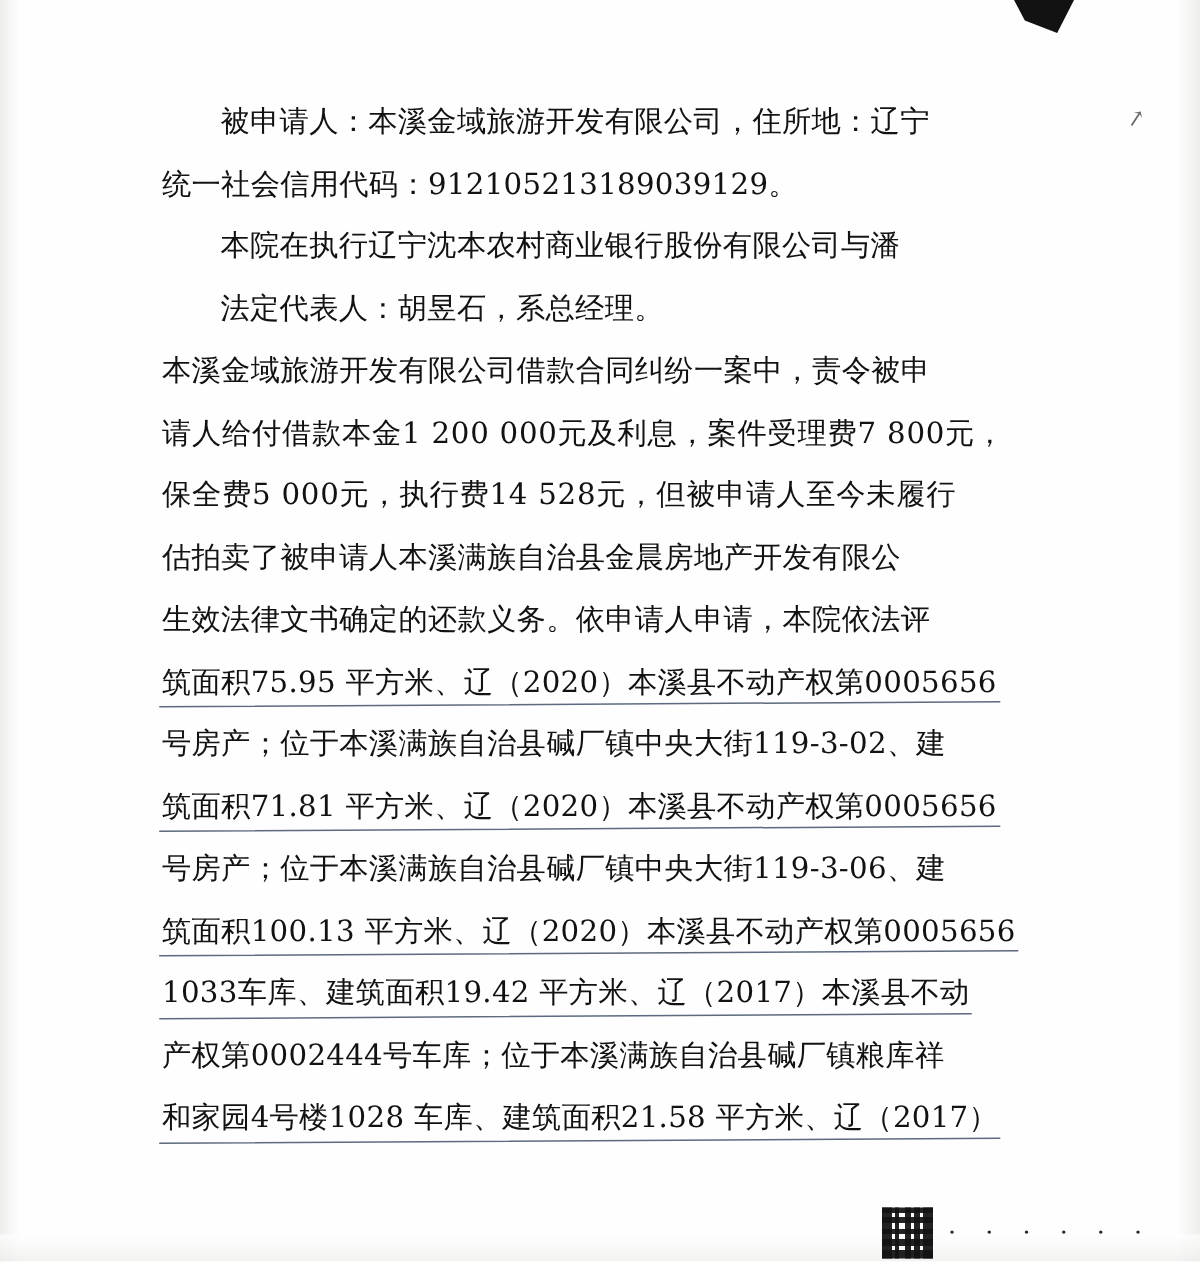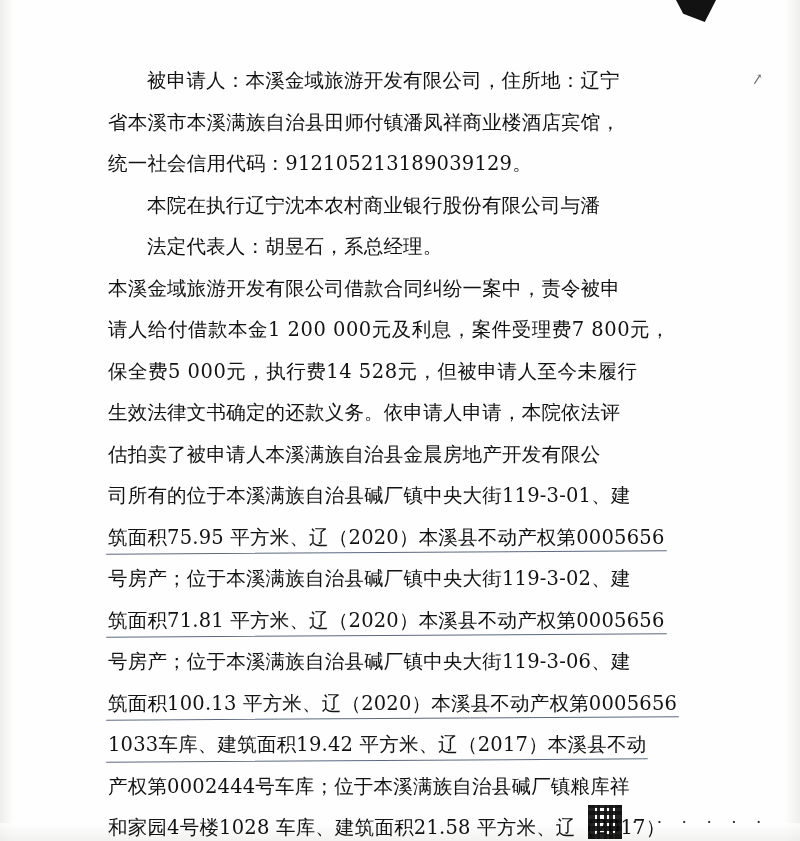--- a/index.html
+++ b/index.html
@@ -151,50 +151,44 @@
 
   <div class="corner-mark"></div>
   <div class="margin-tick">↗</div>
 
   <div class="body-text">
 
     <p class="para">
       <span>被申请人：本溪金域旅游开发有限公司，住所地：辽宁</span>
     </p>
     <p class="para cont">
-      <span>省本溪市本溪满族自治县田师付镇潘凤祥商业楼酒店宾馆，</span>
-    </p>
-    <p class="para cont">
       <span>统一社会信用代码：912105213189039129。</span>
     </p>
 
     <p class="para">
       <span>本院在执行辽宁沈本农村商业银行股份有限公司与潘</span>
     </p>
 
     <p class="para">
       <span>法定代表人：胡昱石，系总经理。</span>
     </p>
     <p class="para cont">
       <span>本溪金域旅游开发有限公司借款合同纠纷一案中，责令被申</span>
     </p>
     <p class="para cont num">
       <span>请人给付借款本金1 200 000元及利息，案件受理费7 800元，</span>
     </p>
     <p class="para cont num">
       <span>保全费5 000元，执行费14 528元，但被申请人至今未履行</span>
     </p>
     <p class="para cont">
+      <span>估拍卖了被申请人本溪满族自治县金晨房地产开发有限公</span>
+    </p>
+    <p class="para cont">
       <span>生效法律文书确定的还款义务。依申请人申请，本院依法评</span>
-    </p>
-    <p class="para cont">
-      <span>估拍卖了被申请人本溪满族自治县金晨房地产开发有限公</span>
-    </p>
-    <p class="para cont">
-      <span>司所有的位于本溪满族自治县碱厂镇中央大街119-3-01、建</span>
     </p>
     <p class="para cont">
       <span class="ul wavy">筑面积75.95 平方米、辽（2020）本溪县不动产权第0005656</span>
     </p>
     <p class="para cont">
       <span>号房产；位于本溪满族自治县碱厂镇中央大街119-3-02、建</span>
     </p>
     <p class="para cont">
       <span class="ul wavy">筑面积71.81 平方米、辽（2020）本溪县不动产权第0005656</span>
     </p>

